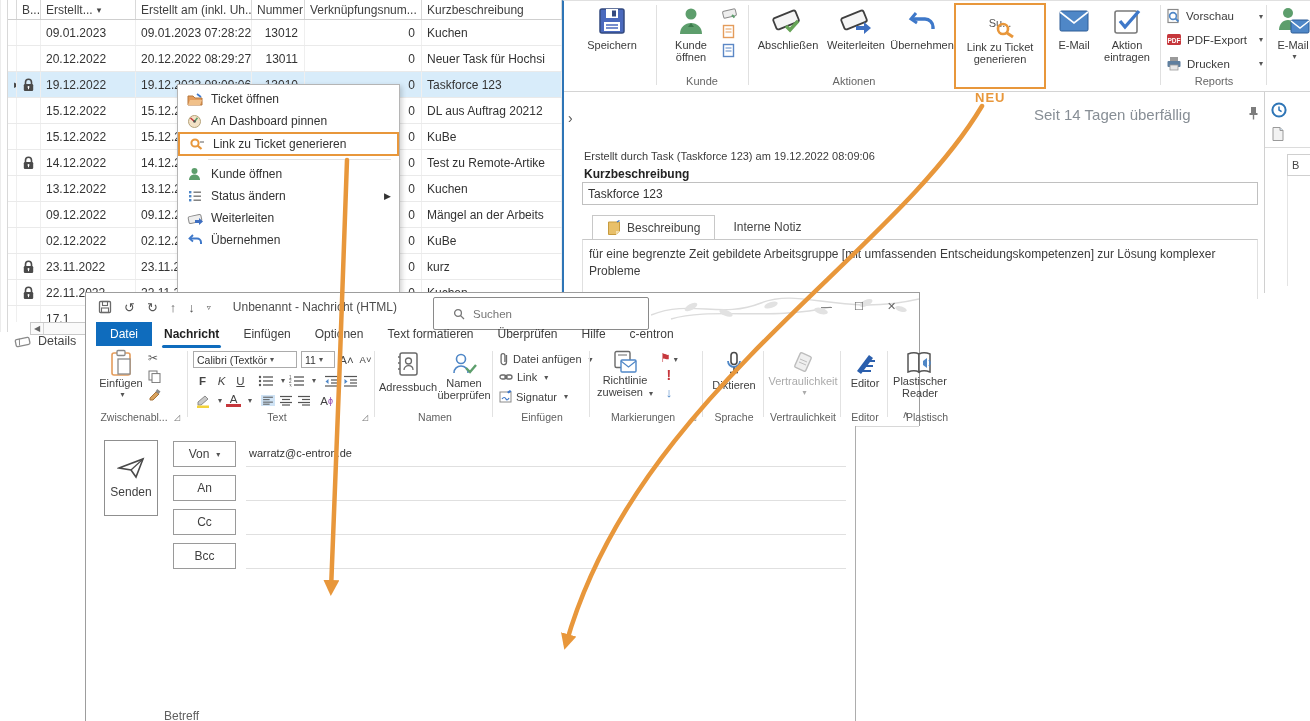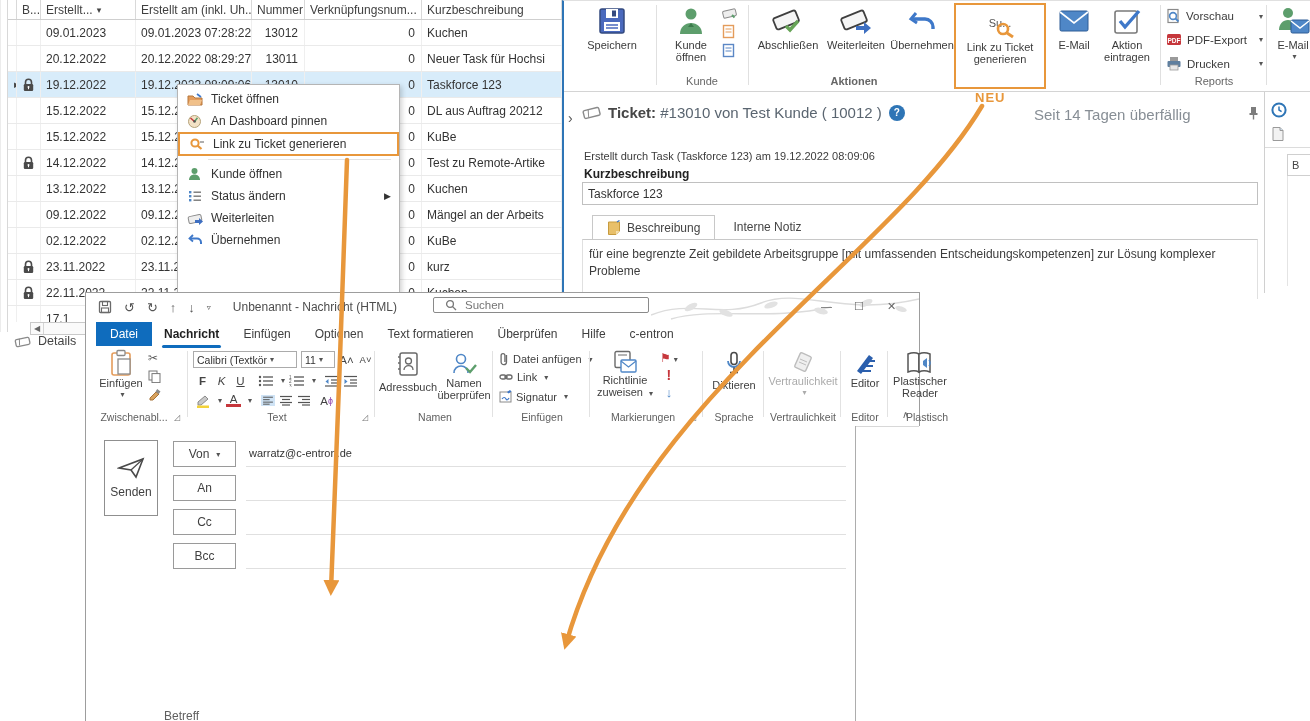--- a/index.html
+++ b/index.html
@@ -66,21 +66,21 @@
   .rsb{position:absolute;left:22px;top:62px;width:26px;height:22px;border:1px solid #cfcfcf;font-size:11px;color:#444;display:flex;align-items:center;padding-left:4px;background:#fff;}
   .rsgrid{position:absolute;left:22px;top:84px;width:26px;height:110px;border-left:1px solid #e4e4e4;border-right:1px solid #e4e4e4;}
 
   
   .olwin{left:85px;top:292px;width:835px;height:429px;z-index:4;background:#fff;}
   .oltop{position:absolute;left:0;top:0;width:835px;height:134px;border:1px solid #9d9d9d;border-bottom:none;background:#fff;}
   .titlebar{position:absolute;left:0;top:0;width:100%;height:28px;display:flex;align-items:center;}
   .qat{display:flex;align-items:center;gap:12px;margin-left:12px;color:#555;font-size:13px;}
   .qat .g{font-size:13px;}
   .oltitle{margin-left:22px;font-size:12px;color:#4d4d4d;white-space:nowrap;}
-  .srch{position:absolute;left:347px;top:4px;width:216px;height:16px;border:1px solid #8a8a8a;border-radius:2px;background:#fff;display:flex;align-items:center;gap:6px;padding-left:11px;}
+  .srch{position:absolute;left:347px;top:4px;width:216px;height:33px;border:1px solid #8a8a8a;border-radius:2px;background:#fff;display:flex;align-items:center;gap:6px;padding-left:19px;}
   .srch input{border:none;outline:none;font-size:11.5px;color:#555;width:160px;font-family:"Liberation Sans",sans-serif;background:transparent;}
   .leafy{position:absolute;left:565px;top:0;width:268px;height:27px;overflow:hidden;}
   .wctl{position:absolute;top:7px;font-size:11px;color:#666;}
   .oltabs{position:absolute;left:0;top:28px;width:100%;height:26px;display:flex;align-items:center;font-size:12px;color:#404040;}
   .dateitab{background:#0F6CBD;color:#fff;padding:5px 14px;margin-left:10px;}
   .otab{padding:5px 12px;position:relative;white-space:nowrap;}
   .otab.on{font-weight:bold;color:#1f1f1f;}
   .otab.on::after{content:"";position:absolute;left:10px;right:10px;bottom:-2px;height:3px;background:#0F6CBD;border-radius:2px;}
   .olrib{position:absolute;left:0;top:54px;width:100%;height:80px;border-bottom:1px solid #d8d8d8;font-size:11px;color:#3f3f3f;}
   .odiv{position:absolute;top:4px;width:1px;height:66px;background:#e2e2e2;}
@@ -442,21 +442,21 @@
       <div class="rbtn hlbox" style="left:390px;width:92px;">
         <div class="ric" style="position:relative;">
           <span style="font-size:11px;color:#555;">Su...</span>
           <svg class="ic" style="position:absolute;left:6px;top:16px;" width="20" height="18" viewBox="0 0 20 18">
               <circle cx="8" cy="8" r="5" fill="none" stroke="#E8973B" stroke-width="2.6"></circle>
               <line x1="12" y1="12" x2="18" y2="16" stroke="#E8973B" stroke-width="3"></line>
             </svg>
         </div>
         <span>Link zu Ticket generieren</span>
       </div>
-      <div class="glabel" style="left:190px;width:200px;font-weight:bold;">Aktionen</div>
+      <div class="glabel" style="left:190px;width:200px;">Aktionen</div>
 
       <div class="rbtn" style="left:488px;width:44px;">
         <div class="ric">
             <svg class="ic" width="30" height="22" viewBox="0 0 30 22">
               <rect x="1" y="1" width="28" height="20" rx="1.5" fill="#4f87c7" stroke="#2f5d96"></rect>
               <path d="M1 2l14 11L29 2" fill="none" stroke="#fff" stroke-width="1.6"></path>
             </svg>
           </div>
         <span>E-Mail</span>
       </div>
@@ -509,28 +509,20 @@
               <path d="M15 15l9 7 9-7" fill="none" stroke="#fff" stroke-width="1.4"></path>
             </svg>
           </div>
         <span>E-Mail</span>
         <span class="ddv">▾</span>
       </div>
     </div>
 
     <div class="tpanel">
       <div class="chev">›</div>
-      <div class="thead2">
-        <svg class="ic" width="19" height="15" viewBox="0 0 19 15">
-            <rect x="1.5" y="4" width="16" height="8" rx="1.5" fill="none" stroke="#8a8a8a" stroke-width="1.4" transform="rotate(-14 9.5 7.5)"></rect>
-            <line x1="7" y1="3.6" x2="5.6" y2="11.6" stroke="#8a8a8a" stroke-width="1" transform="rotate(-14 9.5 7.5)"></line>
-          </svg>
-        <span><b>Ticket:</b> <span>#13010 von Test Kunde ( 10012 )</span></span>
-        <span class="helpb">?</span>
-      </div>
       <div class="overdue">Seit 14 Tagen überfällig</div>
       <div class="pinic">
           <svg class="ic" width="11" height="14" viewBox="0 0 11 14">
             <rect x="3" y="1" width="5" height="6" fill="#7d7d7d"></rect>
             <rect x="1.5" y="7" width="8" height="2" fill="#7d7d7d"></rect>
             <line x1="5.5" y1="9" x2="5.5" y2="13.5" stroke="#7d7d7d" stroke-width="1.4"></line>
           </svg>
         </div>
       <div class="created">Erstellt durch Task (Taskforce 123) am 19.12.2022 08:09:06</div>
       <div class="kblabel">Kurzbeschreibung</div>

